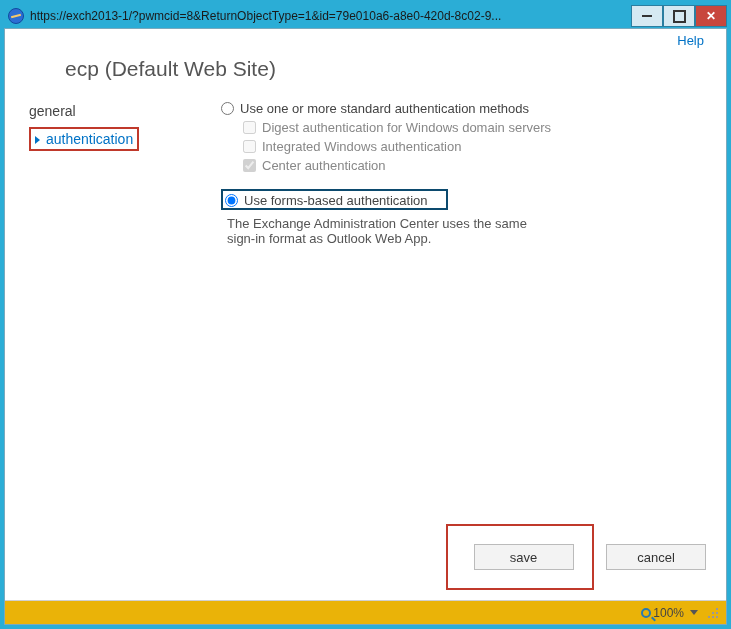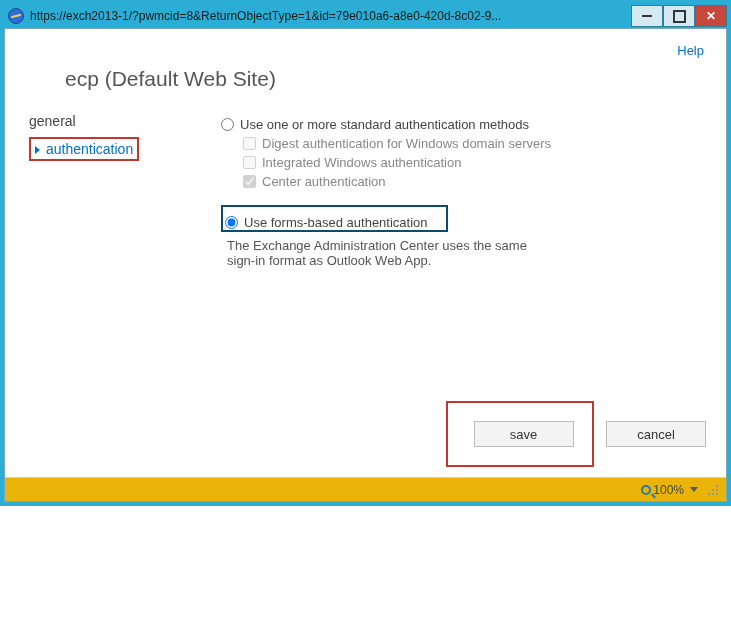--- a/index.html
+++ b/index.html
@@ -1,20 +1,20 @@
 <!DOCTYPE html>
 <html><head>
 <meta charset="utf-8">
 <style>
   * { box-sizing: border-box; margin: 0; padding: 0; font-family: "Segoe UI", Arial, sans-serif; }
   html, body { width: 731px; height: 629px; overflow:hidden; }
 
   
   .window {
-    width: 731px; height: 506px;
+    width: 731px; height: 629px;
     background: #2badd6;
     padding: 4px;
     display:flex; flex-direction:column;
   }
   .titlebar {
     height: 24px;
     display:flex; align-items:center;
     background:#2badd6;
     padding-left:4px;
   }
@@ -40,21 +40,21 @@
   .win-btn.min::before{content:""; width:10px; border-top:2px solid #333;}
   .win-btn.max::before{content:""; width:9px; height:9px; border:2px solid #333;}
   .win-btn.close{ background:#c8473d; color:#fff; font-weight:bold; }
 
   
   .client {
     flex:1; background:#fff; border:1px solid #7aa9bd;
     display:flex; flex-direction:column;
     position:relative;
   }
-  .helpbar { text-align:right; padding:12px 22px 0 0;}
+  .helpbar { text-align:right; padding:2px 22px 0 0;}
   .helpbar a { color:#0072c6; font-size:13px; text-decoration:none;}
   .title {
     font-size:21px; color:#555; font-weight:300; padding:8px 24px 18px 24px;margin-left:36px;
   }
 
   .body {
     flex:1; display:flex; padding:0 24px;
     overflow:hidden;
   }
 
@@ -66,21 +66,21 @@
     display:inline-block; width:0; height:0;
     border-top:4px solid transparent;
     border-bottom:4px solid transparent;
     border-left:5px solid #0072c6;
     margin-right:6px; vertical-align:middle;
   }
   .red-box { border:2px solid #c0392b; display:inline-block; padding:2px 4px; }
 
   
   .form { flex:1; font-size:13px; color:#444; padding-left:12px;}
-  .radio-row { display:flex; align-items:center; margin-top:8px;}
+  .radio-row { display:flex; align-items:center; margin-top:2px;}
   .radio-row input { margin-right:6px;}
   .sub { margin-left:22px; margin-top:4px; }
   .chk-row { display:flex; align-items:center; margin:4px 0;}
   .chk-row input { margin-right:6px;}
   .chk-row.disabled { color:#888;}
   .mt12{ margin-top:16px;}
   .desc { margin-left:6px; margin-top:6px; color:#555; max-width:330px;}
   .red-box2 { border:2px solid #0c4a6e; display:inline-block; padding:0 18px 0 2px;}
 
   

